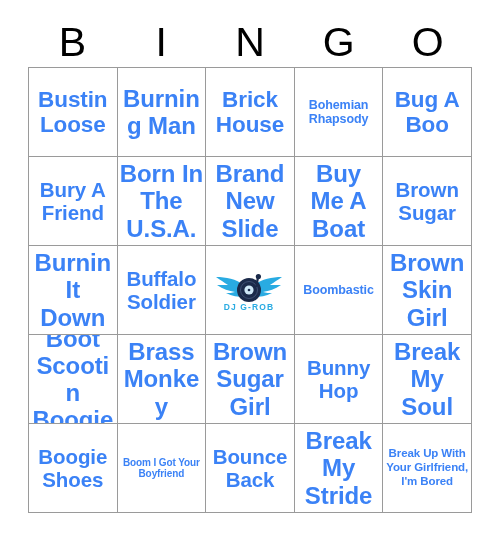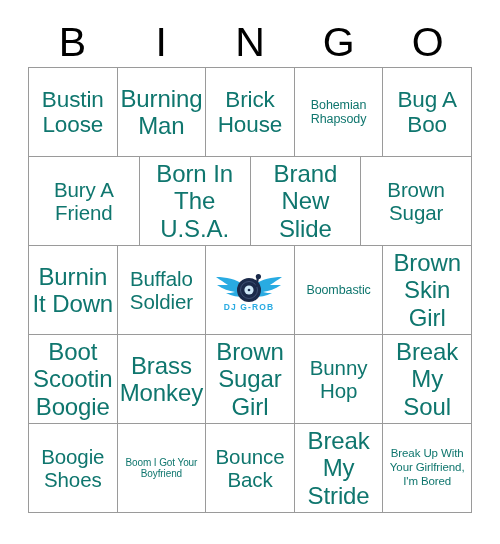--- a/index.html
+++ b/index.html
@@ -59,22 +59,22 @@
     background: #ffffff;
     display: flex;
     align-items: center;
     justify-content: center;
     text-align: center;
     padding: 1px 2px;
     overflow: hidden;
   }
   .cell-text {
     display: block;
-    color: #0f766e;
-    font-weight: 400;
+    color: #3b82f6;
+    font-weight: 700;
     line-height: 1.13;
     letter-spacing: -0.1px;
     word-break: break-word;
   }
 
   
   .fs-xl  { font-size: 22.5px; }
   .fs-lg  { font-size: 20.5px; }
   .fs-md  { font-size: 24px; text-align: center; }
   .fs-sm  { font-size: 10px; }
@@ -129,20 +129,23 @@
       </div>
       <div class="grid-row">
         <div class="cell">
           <span class="cell-text fs-lg">Bury A Friend</span>
         </div>
         <div class="cell">
           <span class="cell-text fs-md">Born In The U.S.A.</span>
         </div>
         <div class="cell">
           <span class="cell-text fs-md">Brand New Slide</span>
+        </div>
+        <div class="cell">
+          <span class="cell-text fs-md">Buy Me A Boat</span>
         </div>
         <div class="cell">
           <span class="cell-text fs-lg">Brown Sugar</span>
         </div>
       </div>
       <div class="grid-row">
         <div class="cell">
           <span class="cell-text fs-md">Burnin It Down</span>
         </div>
         <div class="cell">

